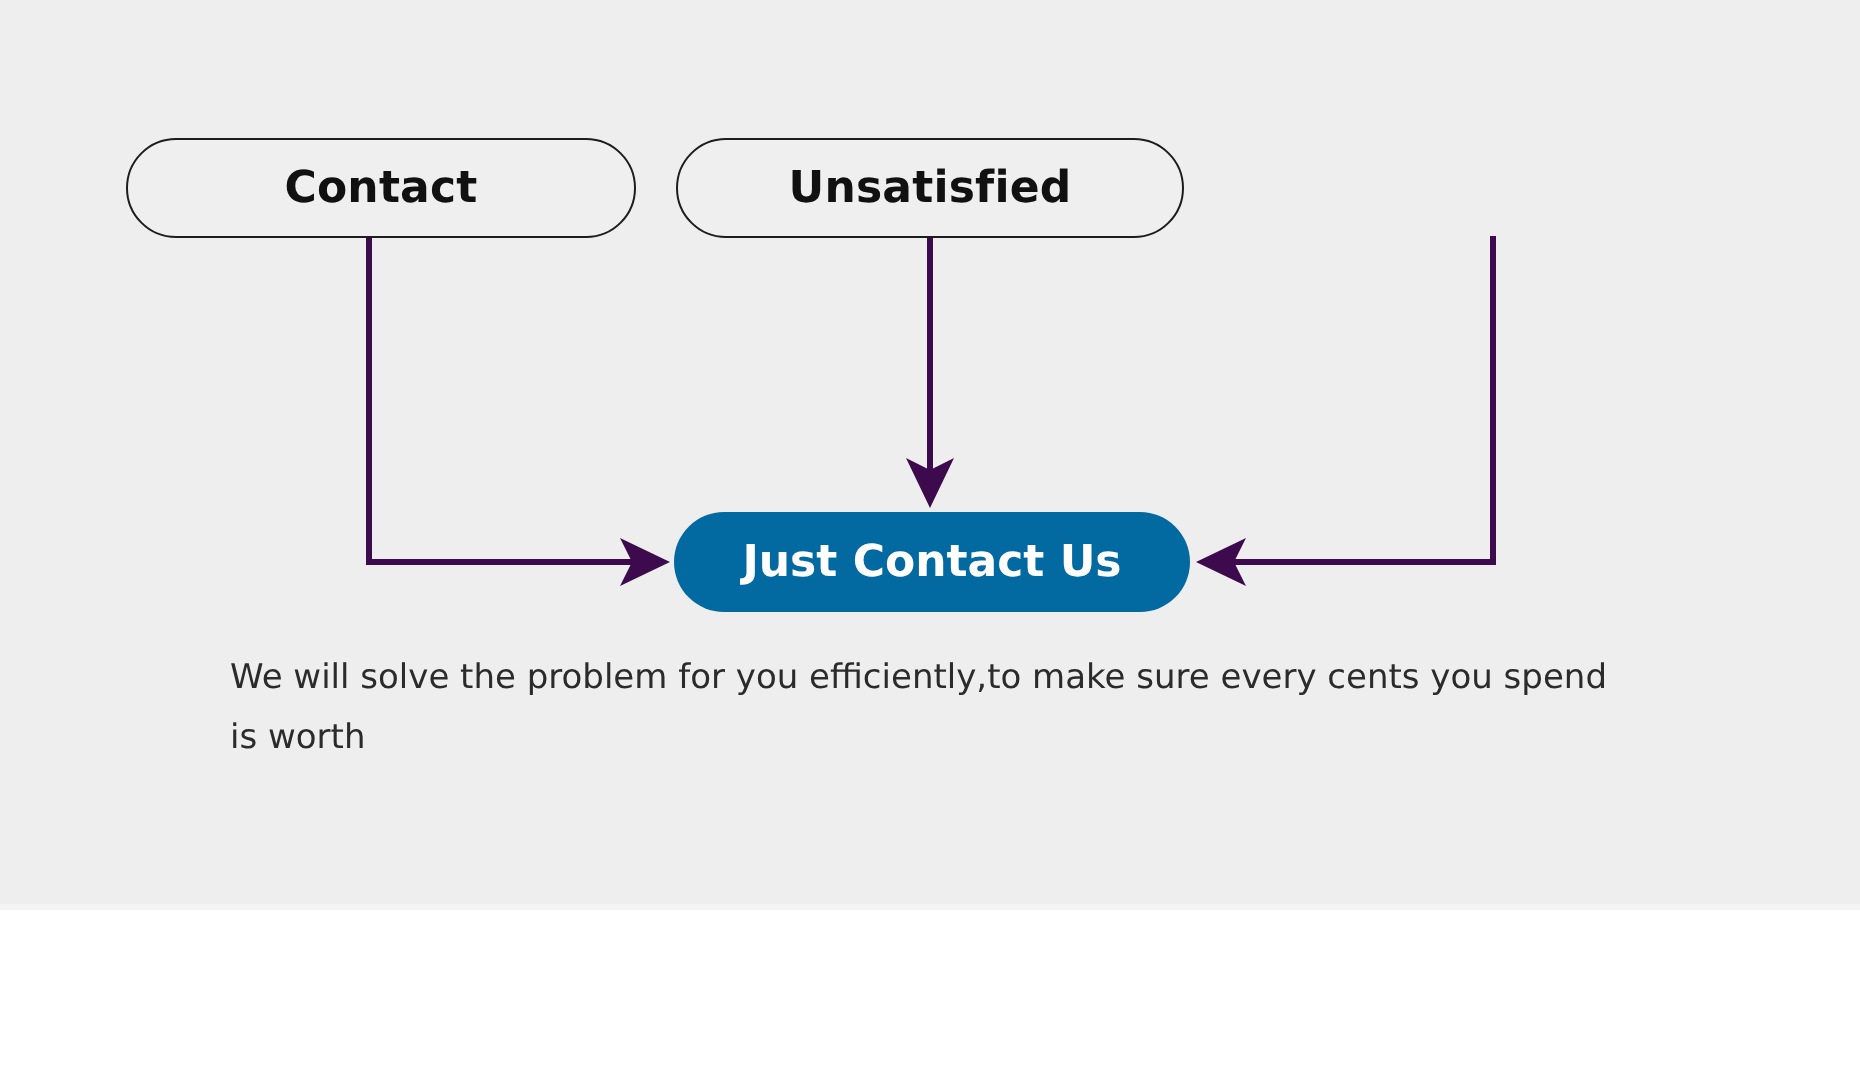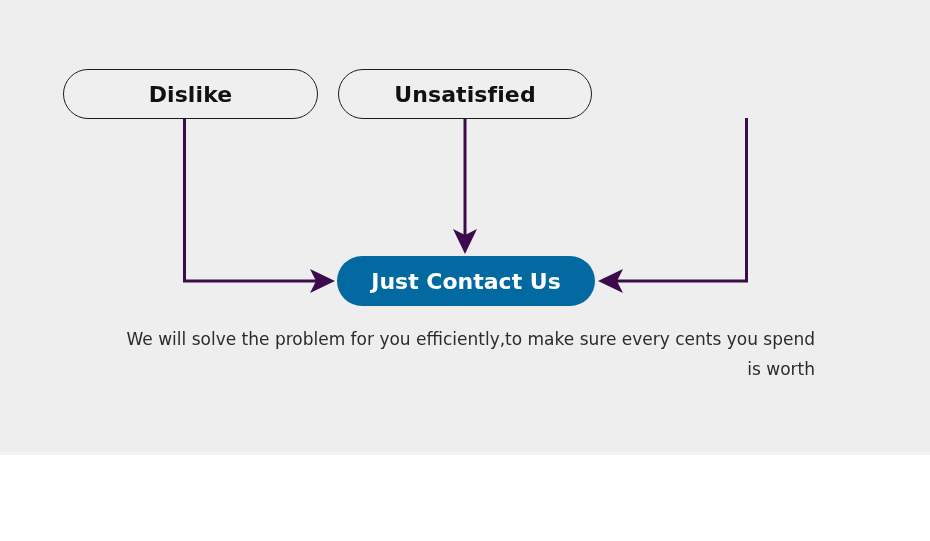--- a/index.html
+++ b/index.html
@@ -80,21 +80,21 @@
     border: none;
     padding: 0;
     font-family: "DejaVu Sans", sans-serif;
     cursor: pointer;
   }
   .caption {
     position: absolute;
     left: 115px;
     top: 324px;
     width: 700px;
-    text-align: right;
+    text-align: left;
     color: #2b2b2b;
     font-size: 17px;
     line-height: 30px;
     font-weight: 400;
   }
 </style>
 </head>
 <body>
 
 <div id="stage">
@@ -106,21 +106,21 @@
     <g fill="none" stroke="#3d0b4d" stroke-width="3">
       <path d="M184.5 118 L184.5 281 L328 281"></path>
       <path d="M465 118 L465 240"></path>
       <path d="M746.5 118 L746.5 281 L606 281"></path>
     </g>
     <polygon fill="#3d0b4d" points="335,281 310,269 316,281 310,293"></polygon>
     <polygon fill="#3d0b4d" points="465,254 453,229 465,235 477,229"></polygon>
     <polygon fill="#3d0b4d" points="598,281 623,269 617,281 623,293"></polygon>
   </svg>
 
-  <div class="node-box" id="node-dislike">Dislike</div>
+  <div class="node-box" id="node-dislike">Contact</div>
 
   <div class="node-box" id="node-unsat">Unsatisfied</div>
 
 
   <button class="cta-pill">Just Contact Us</button>
 
   <div class="caption">We will solve the problem for you efficiently,to make sure every cents you spend is worth</div>
 
 </div>
 

